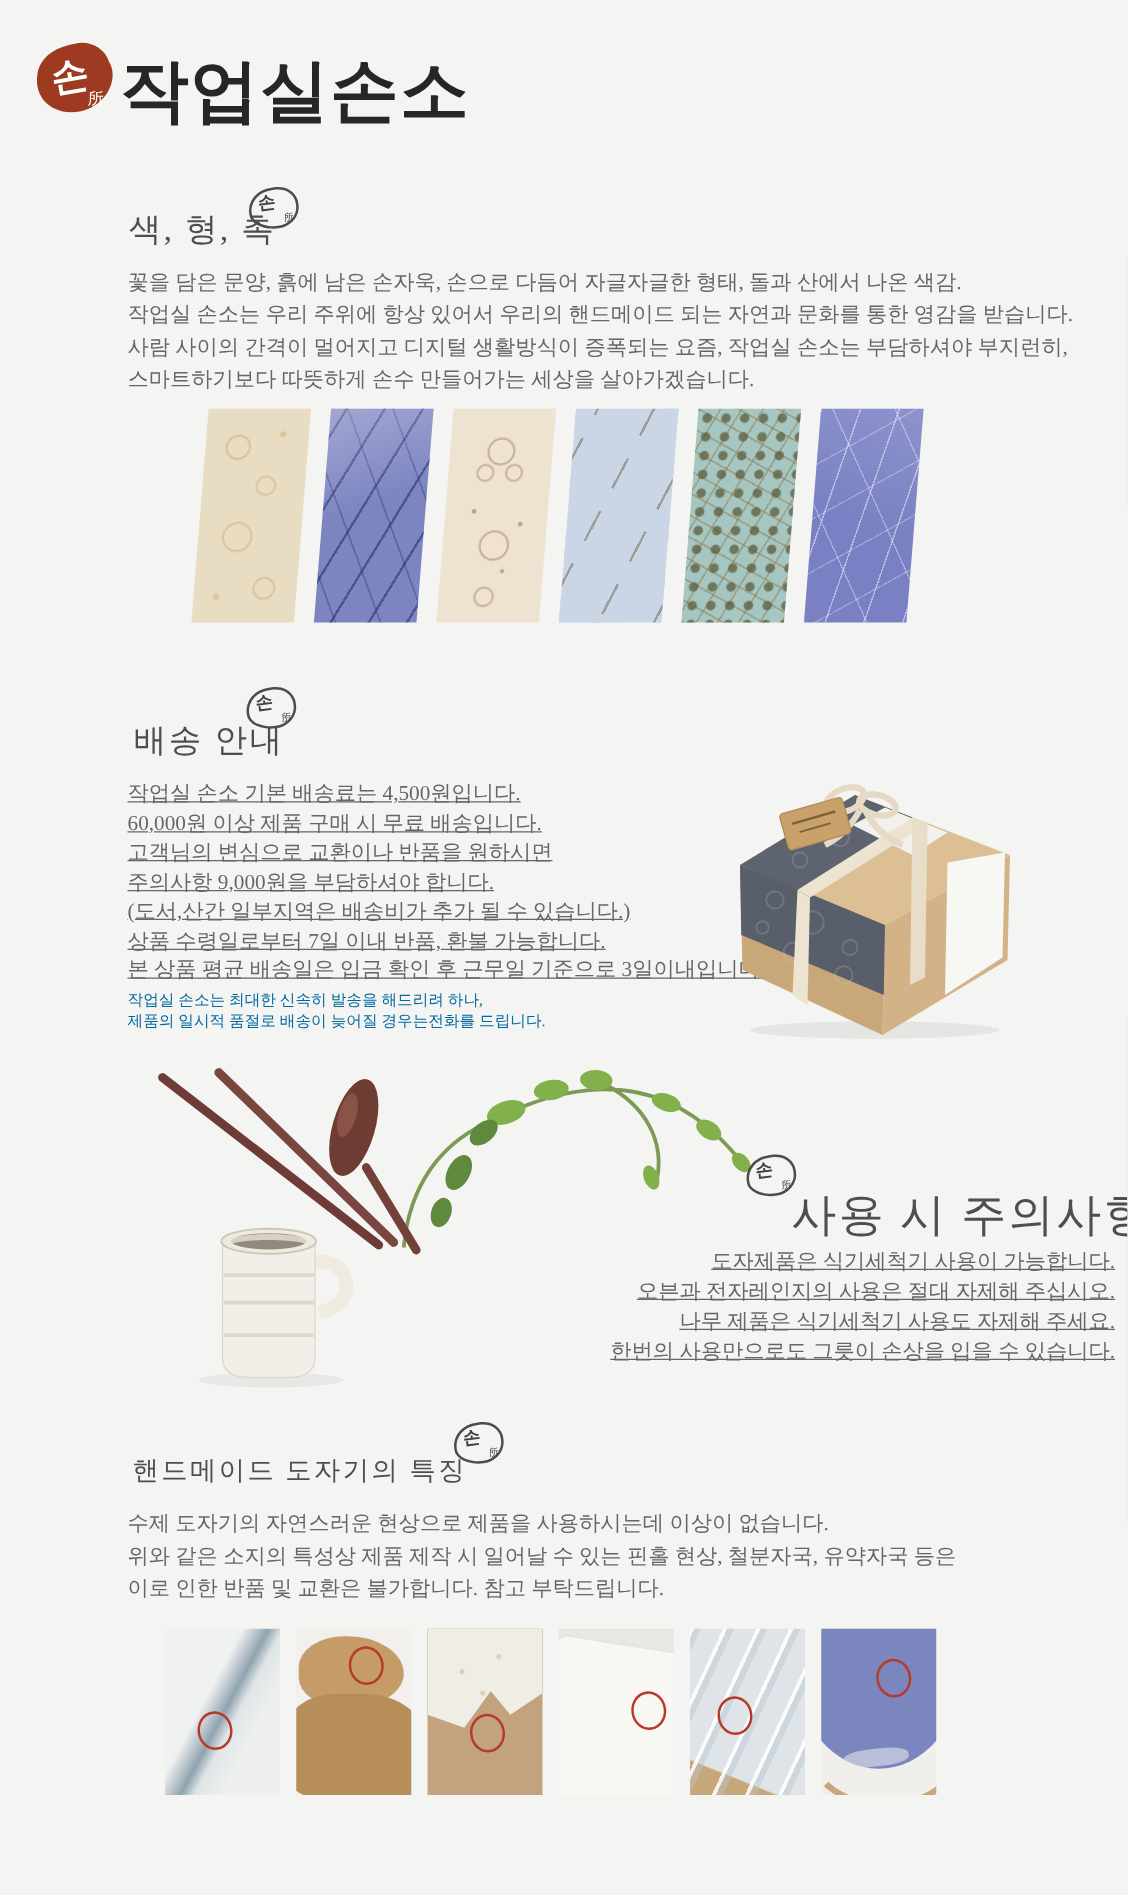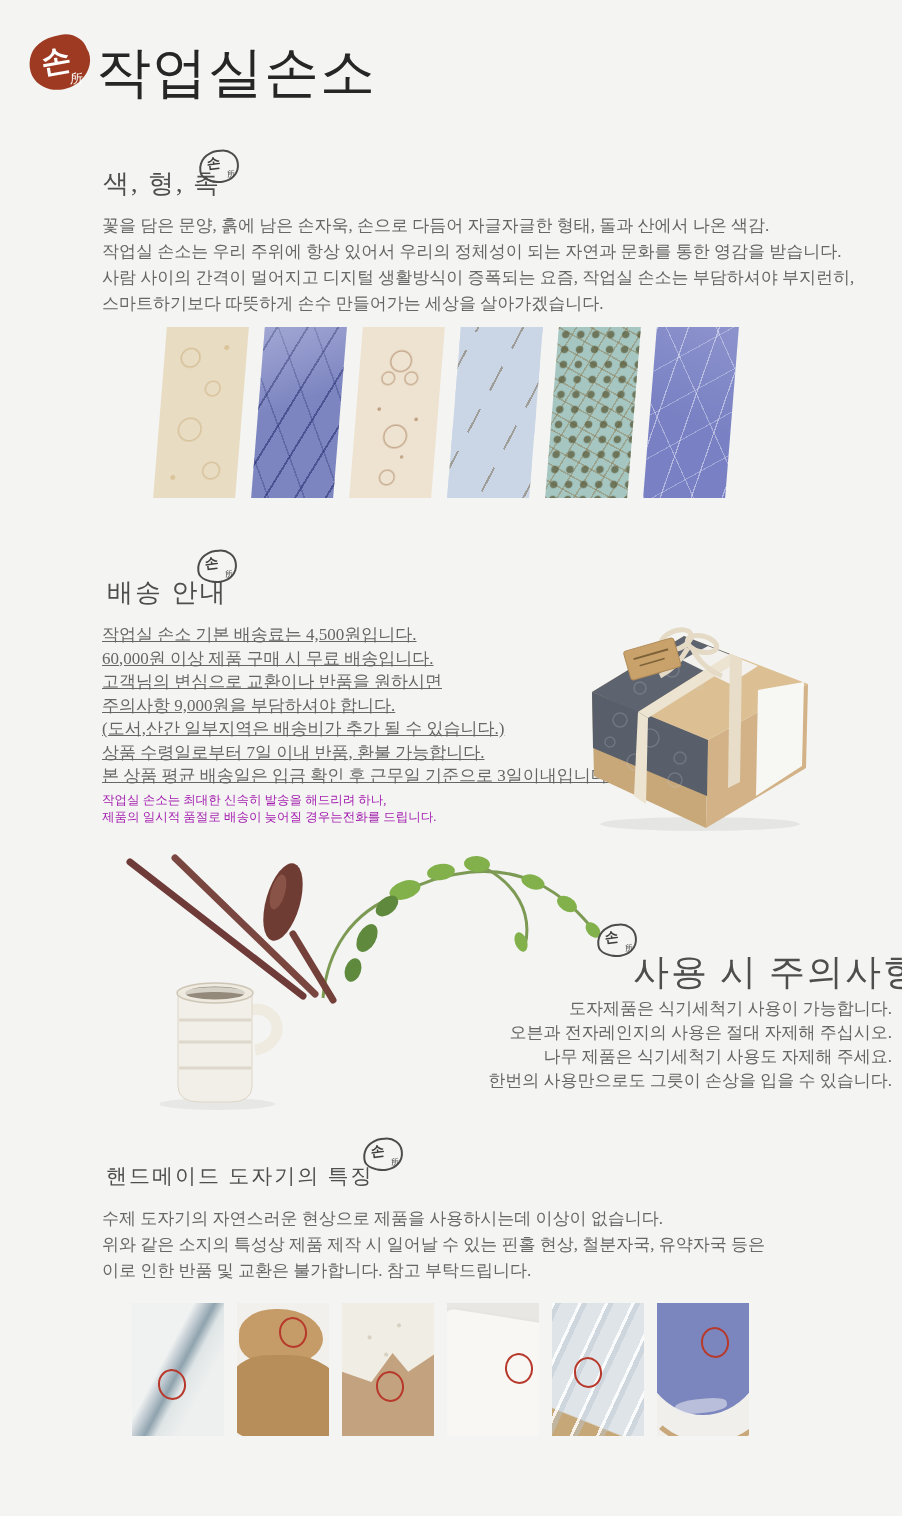--- a/index.html
+++ b/index.html
@@ -4,47 +4,47 @@
 <style>
   html,body{margin:0;padding:0;background:#e9e9e7;}
   .page{position:relative;width:902px;height:1516px;background:#f4f4f2;overflow:hidden;
         font-family:"Liberation Serif","DejaVu Serif",serif;color:#636363;}
 
   
   .logo-stamp{position:absolute;left:26px;top:32px;width:68px;height:68px;}
   .logo-stamp svg{position:absolute;left:0;top:0;}
   .logo-main{position:absolute;left:15px;top:9px;font-size:30px;color:#fff;transform:rotate(-10deg);font-weight:bold;}
   .logo-sub{position:absolute;right:11px;bottom:12px;font-size:13px;color:#fff;}
-  .brand-title{position:absolute;left:96px;top:36px;font-size:55px;color:#262626;letter-spacing:1px;font-weight:400;white-space:nowrap;}
+  .brand-title{position:absolute;left:96px;top:36px;font-size:55px;color:#262626;letter-spacing:1px;font-weight:700;white-space:nowrap;}
 
   
   .mini-stamp{position:absolute;width:36px;height:29px;border:2px solid #4c4c4c;
               border-radius:55% 45% 50% 60% / 60% 50% 55% 45%;transform:rotate(-7deg);}
   .mini-stamp .m{position:absolute;left:6px;top:1px;font-size:14px;color:#3f3f3f;font-weight:bold;line-height:1.4;}
   .mini-stamp .s{position:absolute;right:3px;bottom:1px;font-size:8px;color:#3f3f3f;line-height:1;}
 
   
   .sec-title{position:absolute;font-size:26px;color:#4e4e4e;letter-spacing:2px;white-space:nowrap;}
   .body-lines{position:absolute;font-size:17px;line-height:26px;color:#666;white-space:nowrap;}
   .body-lines.tight{line-height:23.5px;}
-  .note-lines{position:absolute;font-size:12.5px;line-height:17px;color:#a21caf;white-space:nowrap;}
+  .note-lines{position:absolute;font-size:12.5px;line-height:17px;color:#0369a1;white-space:nowrap;}
   .right-align{text-align:right;}
 
   .intro-title{left:103px;top:166px;font-family:Liberation Serif, serif;}
   .intro-stamp{left:199px;top:150px;}
   .intro-lines{left:102px;top:213px;}
 
   .ship-title{left:107px;top:575px;}
   .ship-stamp{left:197px;top:550px;}
   .ship-lines{left:102px;top:623px;text-decoration:underline;}
   .ship-note{left:102px;top:792px;}
 
   .caution-stamp{left:597px;top:924px;}
   .caution-title{left:633px;top:948px;font-size:36px;}
-  .caution-lines{right:10px;top:997px;line-height:24px;}
+  .caution-lines{right:10px;top:997px;line-height:24px;text-decoration:underline;}
 
   .handmade-stamp{left:363px;top:1138px;}
   .handmade-title{left:106px;top:1162px;font-size:21px;}
   .handmade-lines{left:102px;top:1206px;}
 
   
   .swatches{position:absolute;left:160px;top:327px;display:flex;gap:16px;}
   .swatch{width:82px;height:171px;transform:skewX(-4.6deg);}
   .sw1{background-color:#e8dcc3;background-image:
     radial-gradient(circle at 32% 18%, rgba(200,168,115,0) 8px, rgba(200,168,115,.55) 9px, rgba(200,168,115,0) 11px),
@@ -124,21 +124,21 @@
   </div>
   <div class="brand-title">작업실손소</div>
 
   <div class="sec-title intro-title">색, 형, 촉</div>
   <div class="mini-stamp intro-stamp">
     <span class="m">손</span>
     <span class="s">所</span>
   </div>
   <div class="body-lines intro-lines">
     <div>꽃을 담은 문양, 흙에 남은 손자욱, 손으로 다듬어 자글자글한 형태, 돌과 산에서 나온 색감.</div>
-    <div>작업실 손소는 우리 주위에 항상 있어서 우리의 정체성이 되는 자연과 문화를 통한 영감을 받습니다.</div>
+    <div>작업실 손소는 우리 주위에 항상 있어서 우리의 핸드메이드 되는 자연과 문화를 통한 영감을 받습니다.</div>
     <div>사람 사이의 간격이 멀어지고 디지털 생활방식이 증폭되는 요즘, 작업실 손소는 부담하셔야 부지런히,</div>
     <div>스마트하기보다 따뜻하게 손수 만들어가는 세상을 살아가겠습니다.</div>
   </div>
 
   <div class="swatches">
     <div class="swatch sw1"></div>
     <div class="swatch sw2"></div>
     <div class="swatch sw3"></div>
     <div class="swatch sw4"></div>
     <div class="swatch sw5"></div>

